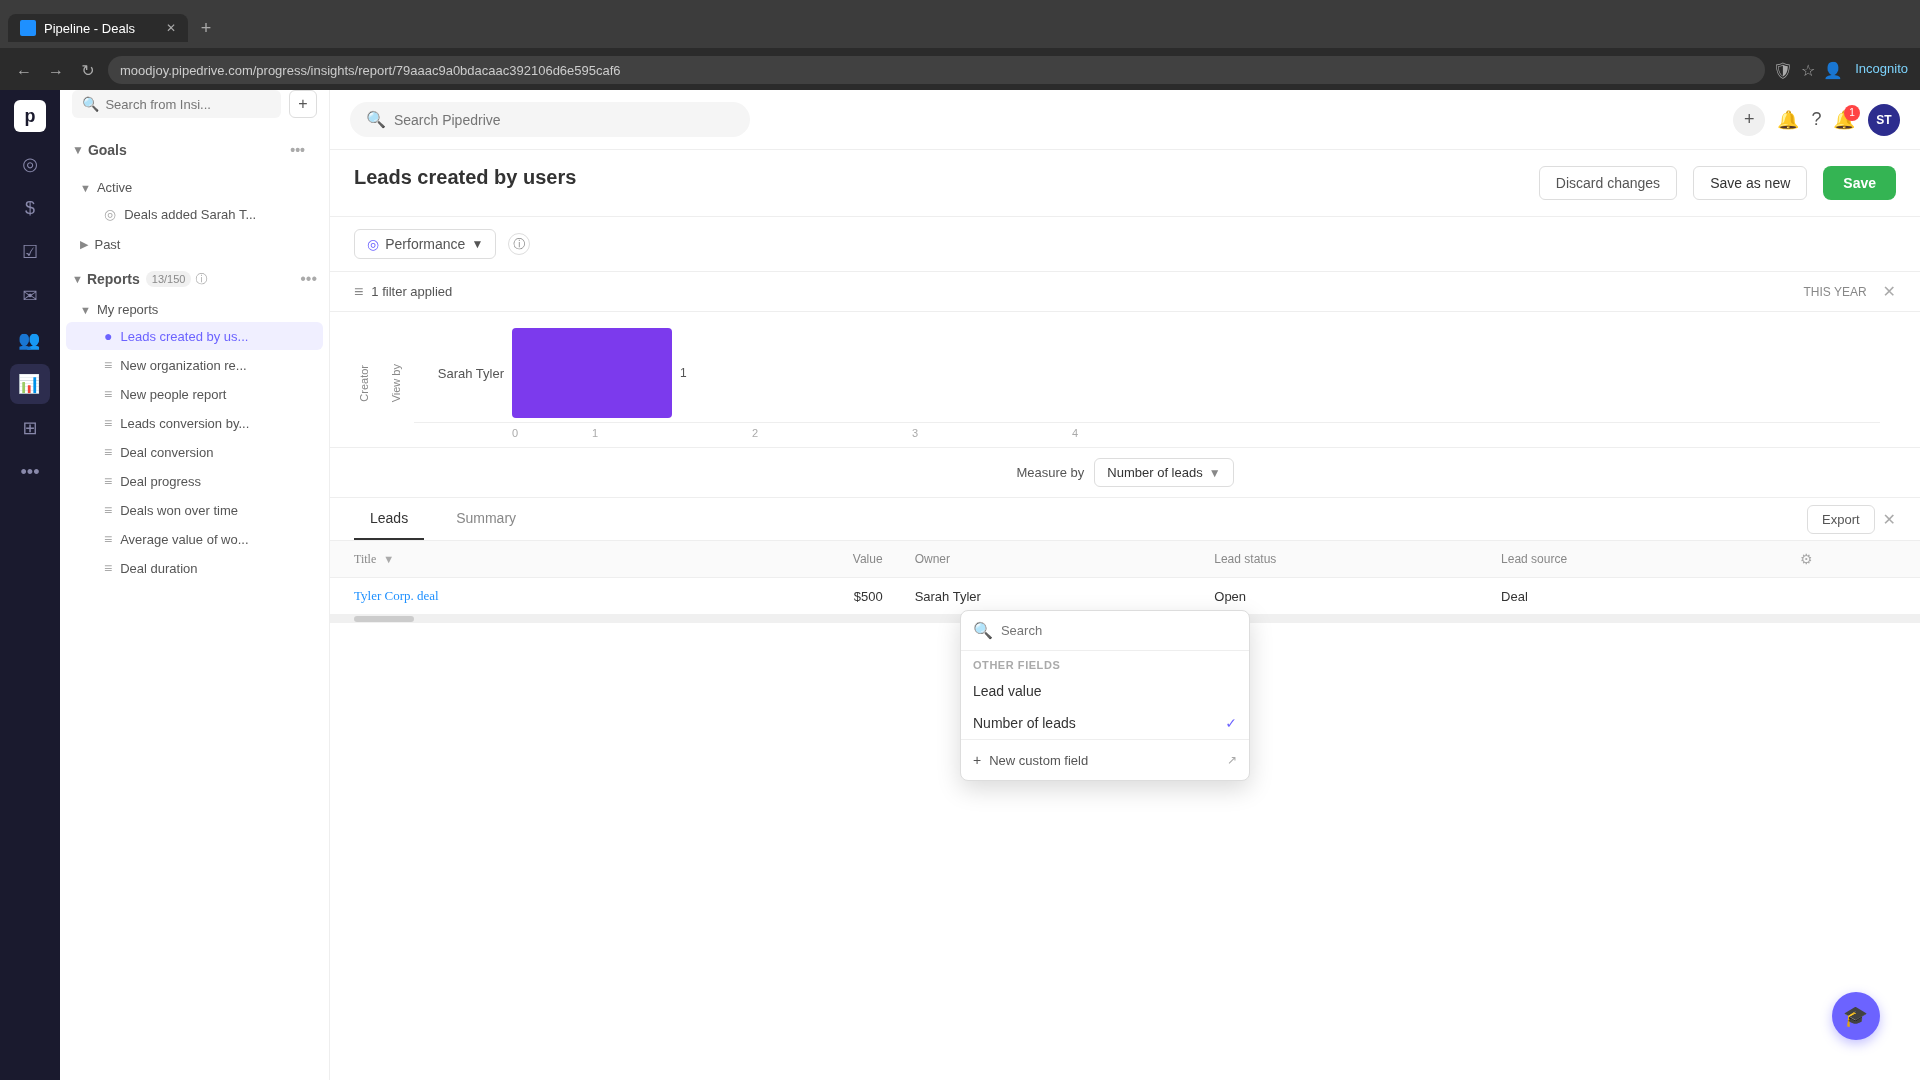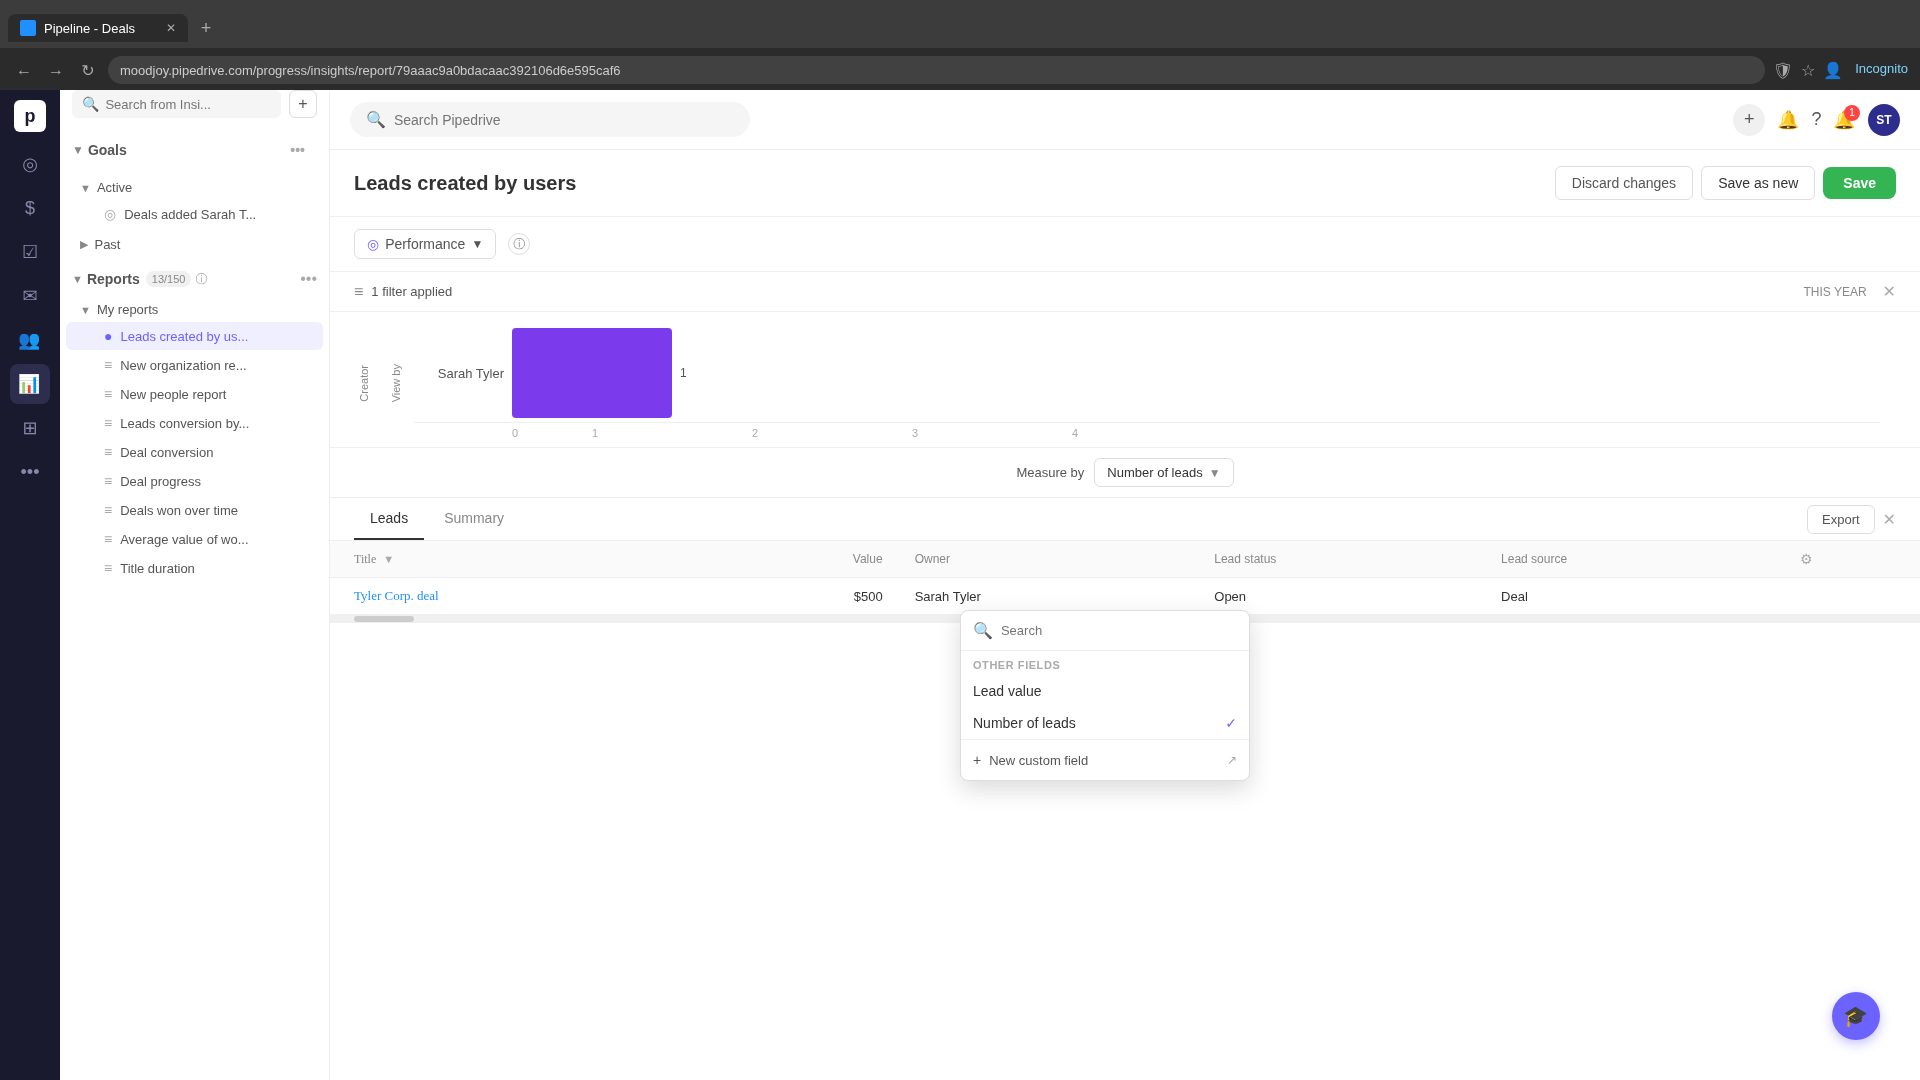--- a/index.html
+++ b/index.html
@@ -65,21 +65,21 @@
     .section-item .item-icon { margin-right: 8px; font-size: 14px; color: #aaa; }
     .section-item.active .item-icon { color: #6c63ff; }
 
     .reports-header {
       display: flex; align-items: center; padding: 8px 12px; cursor: pointer;
     }
     .reports-label { font-size: 14px; font-weight: 600; color: #555; }
     .reports-count { background: #f0f0f0; color: #888; font-size: 11px; padding: 2px 6px; border-radius: 10px; margin-left: 6px; }
     .info-icon { color: #aaa; font-size: 12px; margin-left: 4px; cursor: pointer; }
     .main-header {
-      padding: 16px 24px; border-bottom: 1px solid #eee; display: flex; align-items: center; gap: 8px; background: #fff;
+      padding: 16px 24px; border-bottom: 1px solid #eee; display: flex; gap: 16px; background: #fff;
     }
     .main-title { font-size: 20px; font-weight: 600; color: #333; flex: 1; }
     .btn { padding: 8px 16px; border-radius: 6px; font-size: 14px; cursor: pointer; border: none; font-weight: 500; }
     .btn-outline { background: #fff; border: 1px solid #ddd; color: #555; }
     .btn-secondary { background: #fff; border: 1px solid #ddd; color: #333; }
     .btn-green { background: #34b453; color: #fff; padding: 8px 20px; border-radius: 8px; font-size: 14px; font-weight: 600; cursor: pointer; border: none; }
 
     
     .app-topbar {
       height: 60px; background: #fff; border-bottom: 1px solid #eee; display: flex; align-items: center;
@@ -146,21 +146,21 @@
     .dropdown-footer {
       border-top: 1px solid #eee; padding: 8px 12px;
     }
     .dropdown-footer-btn {
       display: flex; align-items: center; gap: 8px; font-size: 13px; color: #555; cursor: pointer; padding: 4px 0;
     }
     .dropdown-footer-btn .ext-icon { margin-left: auto; color: #aaa; font-size: 12px; }
 
     
     .table-section { border-top: 1px solid #eee; background: #fff; }
-    .table-tabs { display: flex; padding: 0 24px; border-bottom: 1px solid #eee; gap: 4px; }
+    .table-tabs { display: flex; padding: 0 24px; border-bottom: 1px solid #eee; gap: 16px; }
     .table-tab { padding: 12px 16px; font-size: 14px; cursor: pointer; color: #888; border-bottom: 2px solid transparent; }
     .table-tab.active { color: #333; font-weight: 500; border-bottom-color: #333; }
     .table-actions { margin-left: auto; display: flex; align-items: center; gap: 8px; }
     .export-btn { padding: 6px 14px; border: 1px solid #ddd; border-radius: 6px; font-size: 13px; cursor: pointer; color: #555; background: #fff; }
     .close-table { color: #aaa; cursor: pointer; font-size: 16px; }
 
     .data-table { width: 100%; border-collapse: collapse; }
     .data-table th { padding: 10px 16px; text-align: left; font-size: 12px; color: #888; font-weight: 500; border-bottom: 1px solid #eee; background: #fafafa; }
     .data-table td { padding: 10px 16px; font-size: 13px; color: #333; border-bottom: 1px solid #f0f0f0; }
     .data-table th:first-child, .data-table td:first-child { padding-left: 24px; font-family: Liberation Serif, serif; }
@@ -302,21 +302,21 @@
         <div class="section-item" style="padding-left:38px;">
           <span class="item-icon">≡</span>
           <span>Deals won over time</span>
         </div>
         <div class="section-item" style="padding-left:38px;">
           <span class="item-icon">≡</span>
           <span>Average value of wo...</span>
         </div>
         <div class="section-item" style="padding-left:38px;">
           <span class="item-icon">≡</span>
-          <span>Title duration</span>
+          <span>Deal duration</span>
         </div>
       </div>
     </div>
   </div>
 
   <div style="flex:1; display:flex; flex-direction:column; overflow:hidden; background:#fff; position:relative;">
 
     <div class="app-topbar">
       <div class="search-pipedrive">
         <span style="color:#aaa;">🔍</span>

